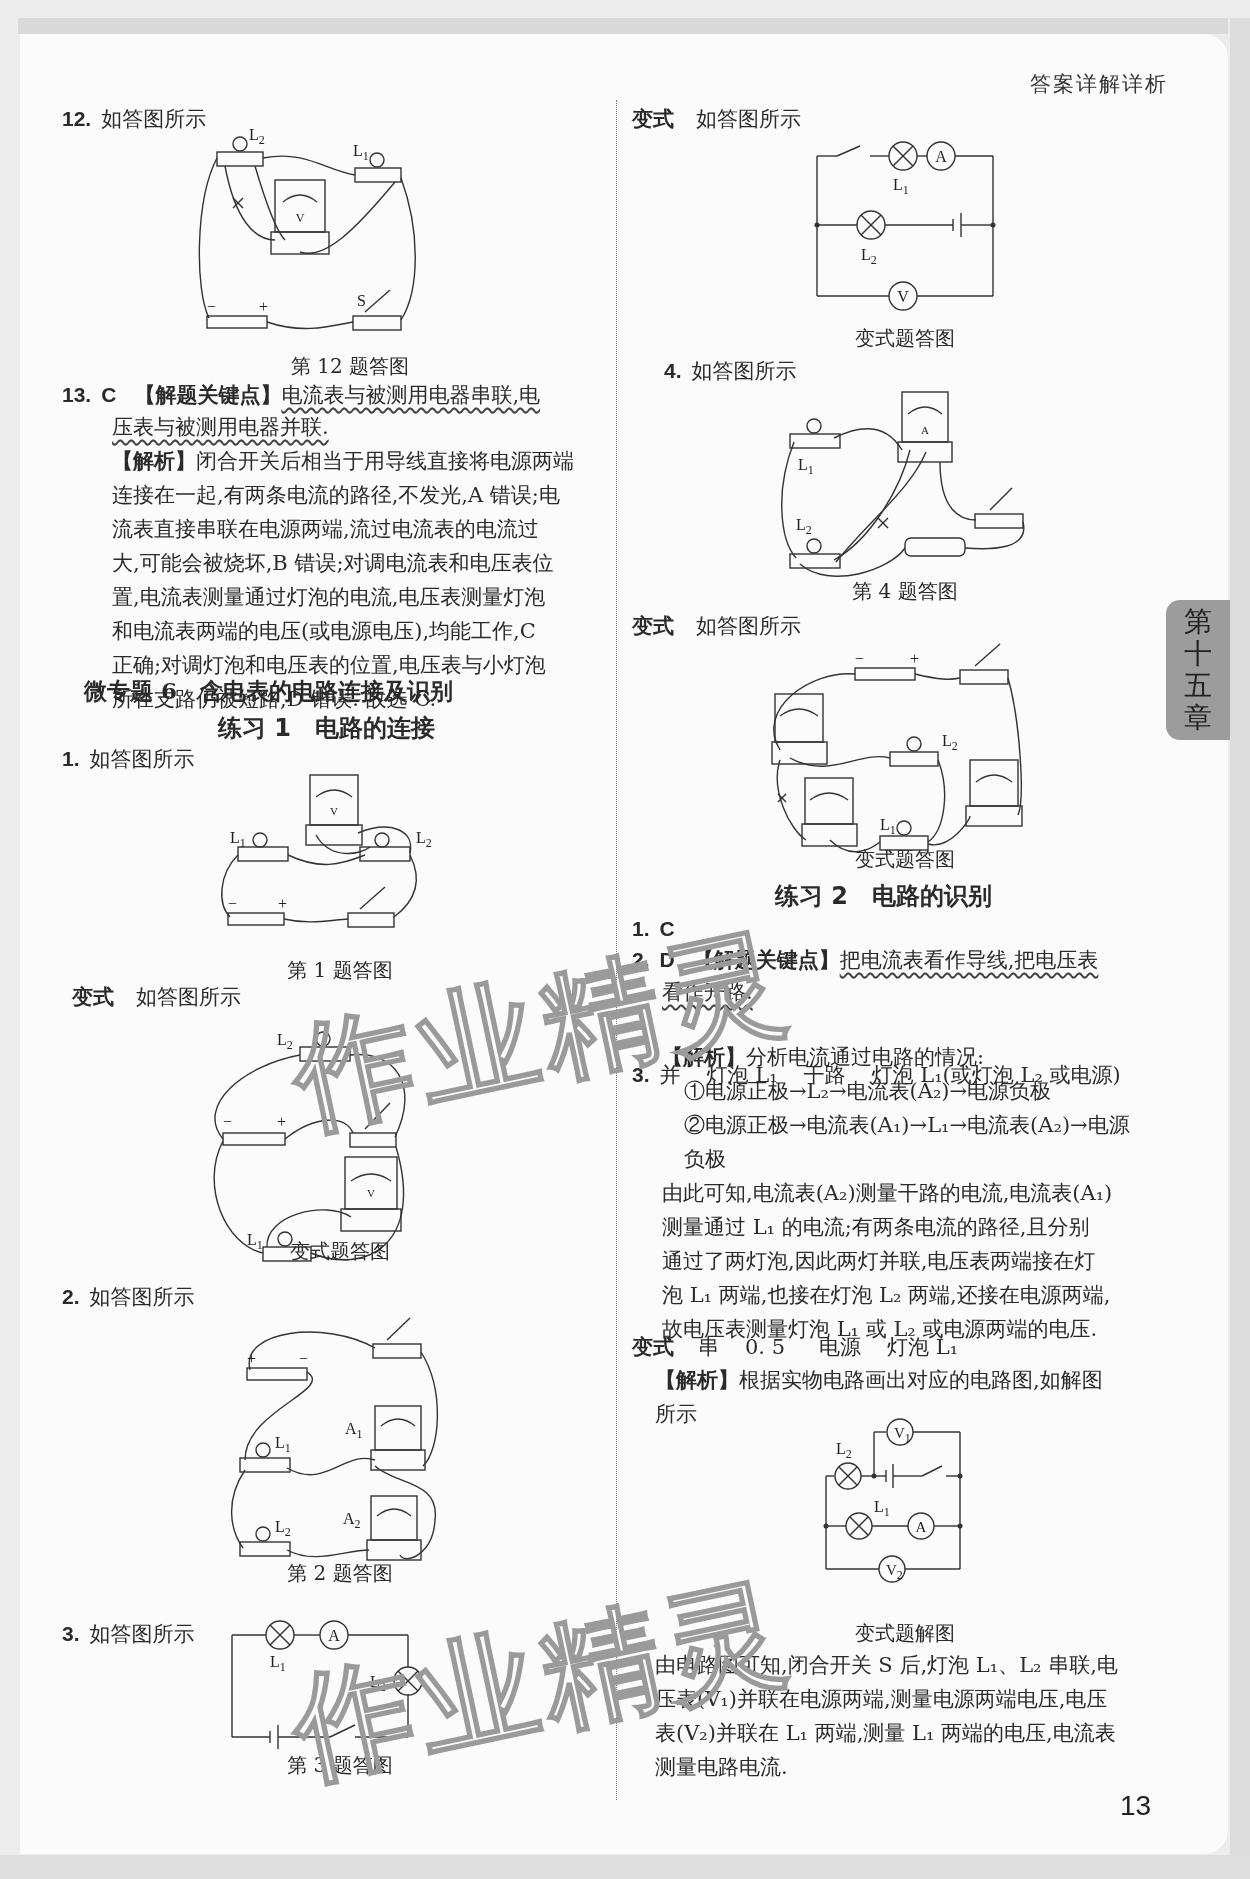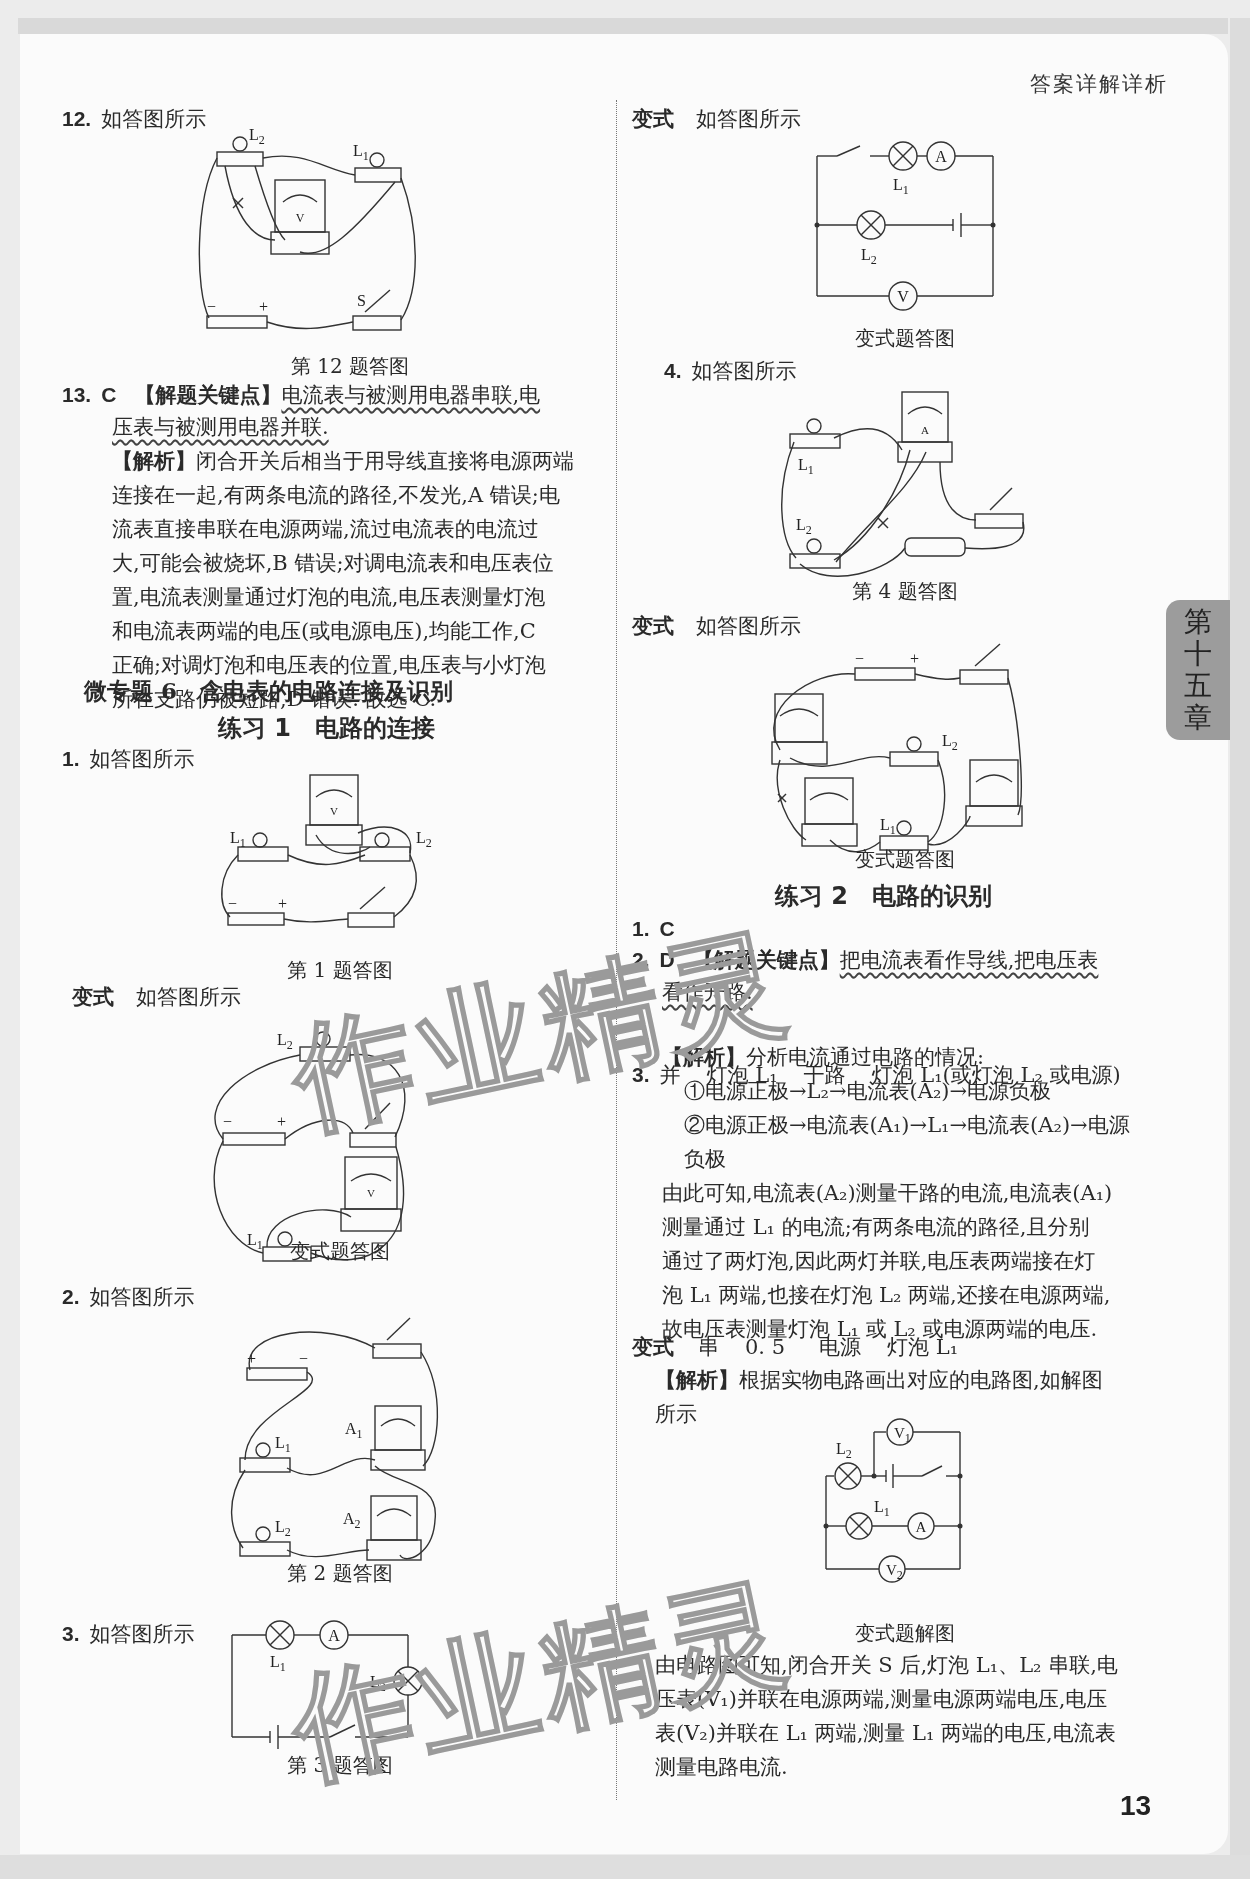--- a/index.html
+++ b/index.html
@@ -6,21 +6,21 @@
   body{width:1250px;height:1879px;background:#ececec;position:relative;overflow:hidden;
        font-family:"DejaVu Serif","Liberation Serif",serif;color:#2a2a2a;}
   .top-strip{position:absolute;left:18px;top:18px;width:1210px;height:16px;background:#d9d9d9;}
   .right-strip{position:absolute;left:1230px;top:18px;width:20px;height:1861px;background:#dcdcdc;}
   .bottom-strip{position:absolute;left:0;top:1855px;width:1250px;height:24px;background:#dedede;}
   .page{position:absolute;left:20px;top:34px;width:1208px;height:1820px;background:#fbfbfb;border-radius:0 24px 24px 0;}
   .divider{position:absolute;left:616px;top:100px;width:0;height:1700px;border-left:1.5px dotted #777;}
   .header-title{position:absolute;left:1030px;top:70px;font-family:"DejaVu Sans","Liberation Sans",sans-serif;font-size:21px;color:#333;letter-spacing:2px;}
   .chapter-tab{position:absolute;left:1166px;top:600px;width:64px;height:140px;background:#9c9c9c;border-radius:14px 0 0 14px;
        font-family:"DejaVu Sans","Liberation Sans",sans-serif;font-size:28px;color:#222;display:flex;flex-direction:column;align-items:center;justify-content:center;line-height:32px;}
-  .page-number{position:absolute;left:1120px;top:1790px;font-family:"Liberation Sans","DejaVu Sans",sans-serif;font-weight:bold;font-size:28px;color:#222;}
+  .page-number{position:absolute;left:1120px;top:1790px;font-family:"Liberation Sans","DejaVu Sans",sans-serif;font-weight:normal;font-size:28px;color:#222;}
   .t{position:absolute;font-size:21px;line-height:30px;white-space:nowrap;}
   .num{font-family:"Liberation Sans","DejaVu Sans",sans-serif;font-weight:bold;margin-right:10px;}
   .ans{font-family:"Liberation Sans","DejaVu Sans",sans-serif;font-weight:bold;margin-right:18px;}
   .kw{font-family:"DejaVu Sans","Liberation Sans",sans-serif;font-weight:bold;}
   .wavy{text-decoration:underline wavy #444;text-underline-offset:5px;}
   .para{position:absolute;font-size:21px;line-height:34px;text-align:justify;}
   .caption{position:absolute;font-size:20px;text-align:center;}
   .h1{position:absolute;left:84px;top:676px;font-size:23px;font-weight:bold;font-family:"DejaVu Serif","Liberation Serif",serif;white-space:nowrap;}
   .h2{position:absolute;font-size:24px;font-weight:bold;font-family:"DejaVu Sans","Liberation Sans",sans-serif;white-space:nowrap;}
   svg.fig{position:absolute;overflow:visible;}

